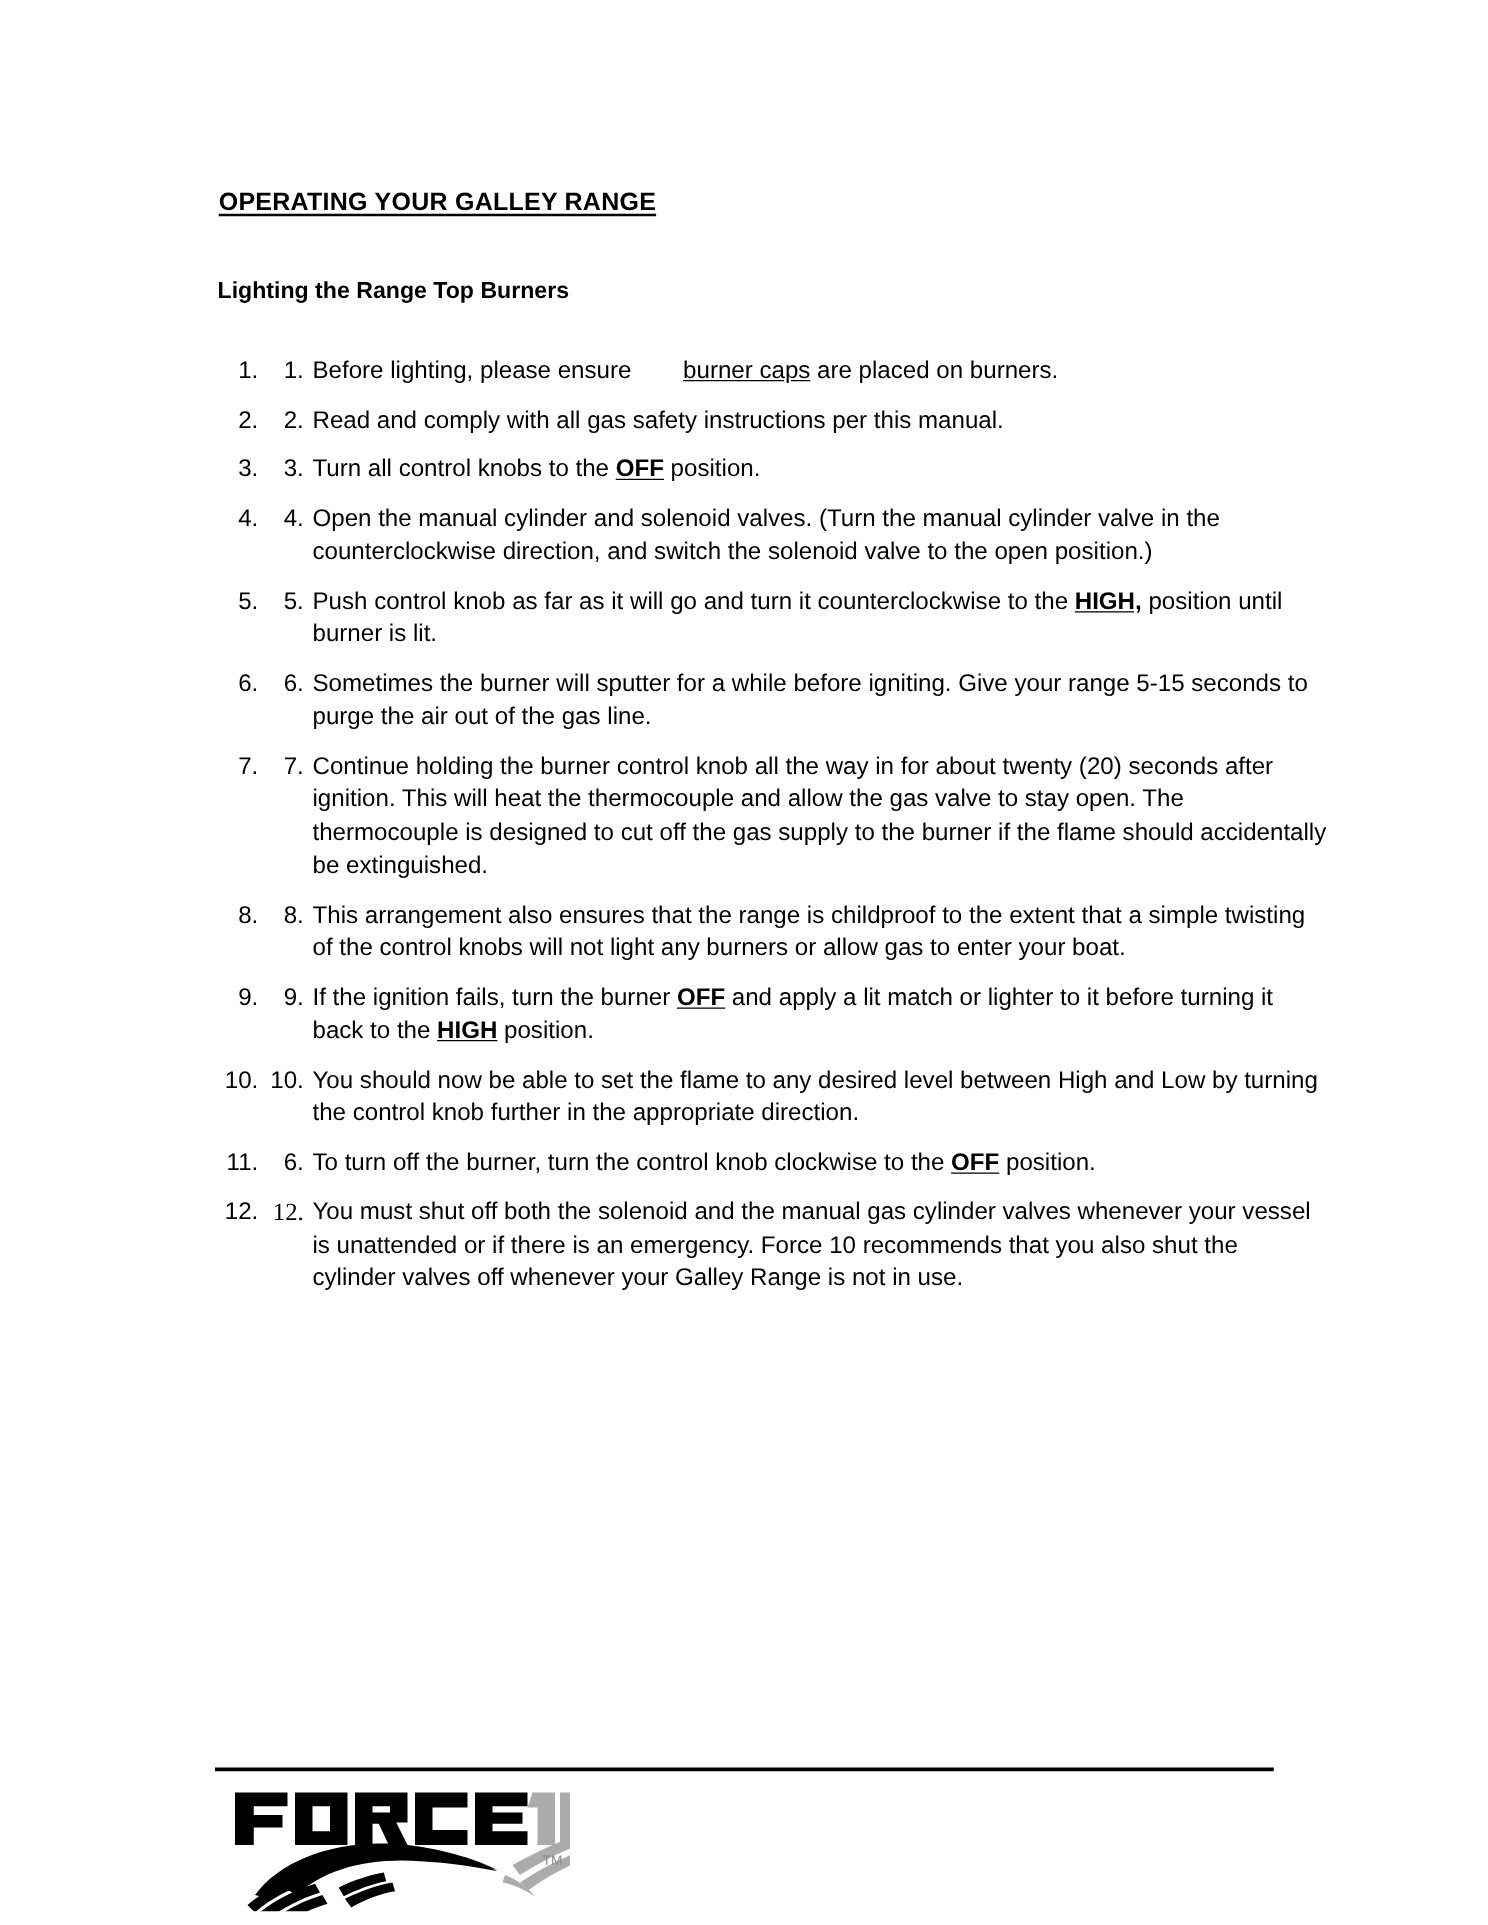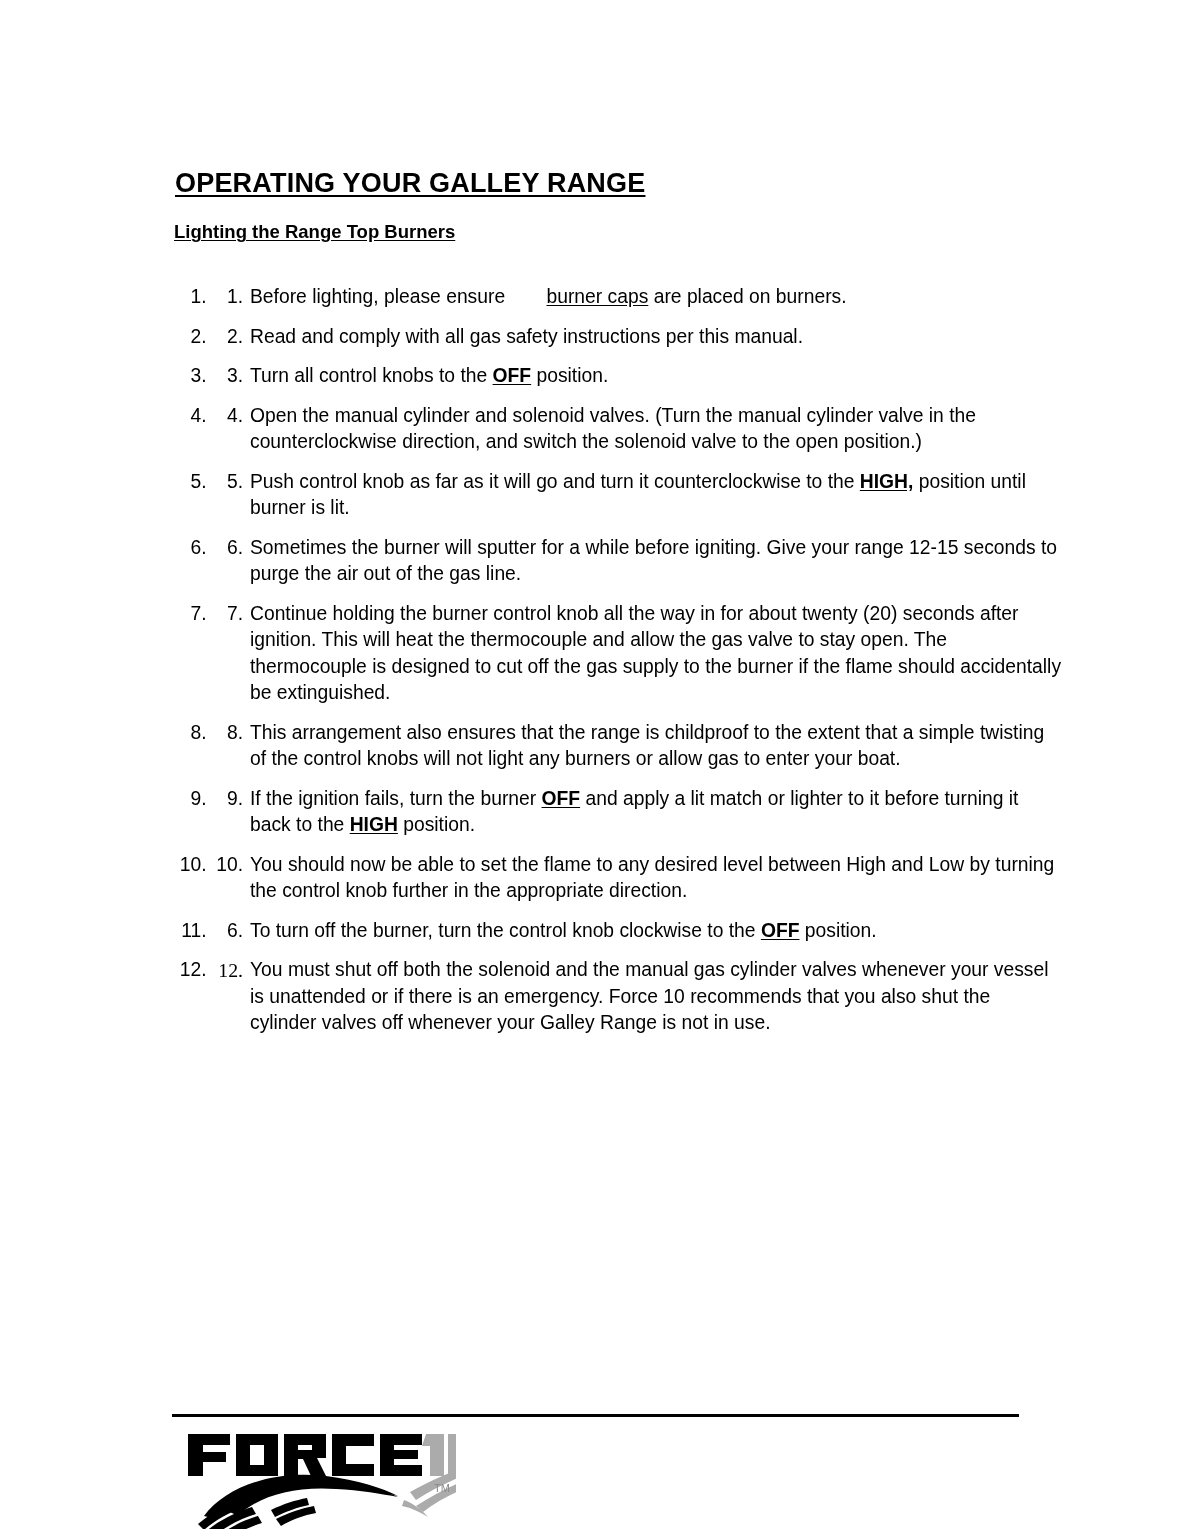--- a/index.html
+++ b/index.html
@@ -21,36 +21,35 @@
     position: absolute;
     left: 0; top: 0;
     width: 1190px;
     height: 1540px;
   }
 
   
   .doc-title {
     position: absolute;
     left: 175px;
-    top: 150px;
-    font-size: 27px;
+    top: 138px;
+    font-size: 20px;
     font-weight: bold;
     letter-spacing: 0.2px;
     text-decoration: underline;
     text-underline-offset: 3px;
     white-space: nowrap;
   }
 
   .doc-subtitle {
     position: absolute;
     left: 174px;
     top: 206px;
     font-size: 18.5px;
     font-weight: bold;
-    text-decoration: underline;
     text-underline-offset: 2px;
     white-space: nowrap;
   }
 
   
   .steps {
     position: absolute;
     left: 172px;
     top: 268px;
     width: 850px;
@@ -152,21 +151,21 @@
       <li class="step">
         <span class="step-num">4.</span>
         <span class="step-text"><span>Open the manual cylinder and solenoid valves. (Turn the manual cylinder valve in the counterclockwise direction, and switch the solenoid valve to the open position.)</span></span>
       </li>
       <li class="step">
         <span class="step-num">5.</span>
         <span class="step-text"><span>Push control knob as far as it will go and turn it counterclockwise to the </span><span class="bu">HIGH,</span><span> position until burner is lit.</span></span>
       </li>
       <li class="step">
         <span class="step-num">6.</span>
-        <span class="step-text"><span>Sometimes the burner will sputter for a while before igniting. Give your range 12-15 seconds to purge the air out of the gas line.</span></span>
+        <span class="step-text"><span>Sometimes the burner will sputter for a while before igniting. Give your range 5-15 seconds to purge the air out of the gas line.</span></span>
       </li>
       <li class="step">
         <span class="step-num">7.</span>
         <span class="step-text"><span>Continue holding the burner control knob all the way in for about twenty (20) seconds after ignition. This will heat the thermocouple and allow the gas valve to stay open. The thermocouple is designed to cut off the gas supply to the burner if the flame should accidentally be extinguished.</span></span>
       </li>
       <li class="step">
         <span class="step-num">8.</span>
         <span class="step-text"><span>This arrangement also ensures that the range is childproof to the extent that a simple twisting of the control knobs will not light any burners or allow gas to enter your boat.</span></span>
       </li>
       <li class="step">

